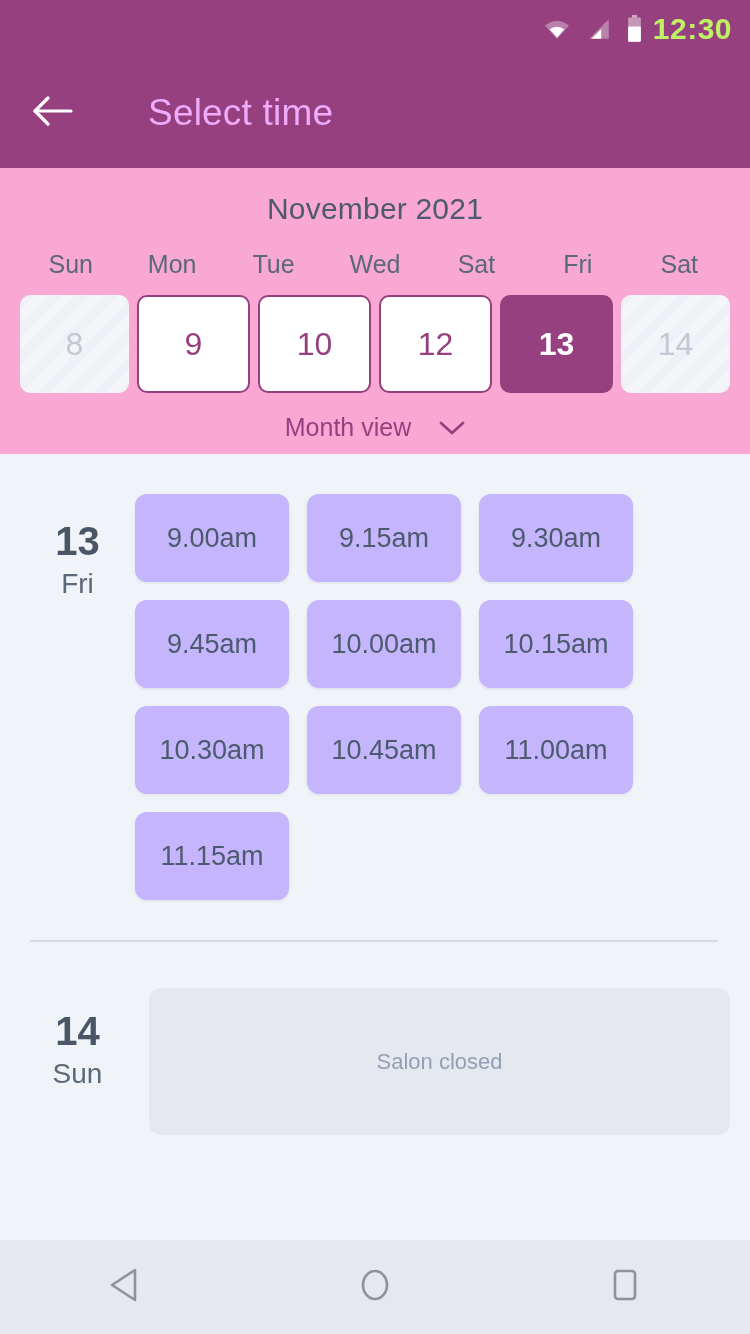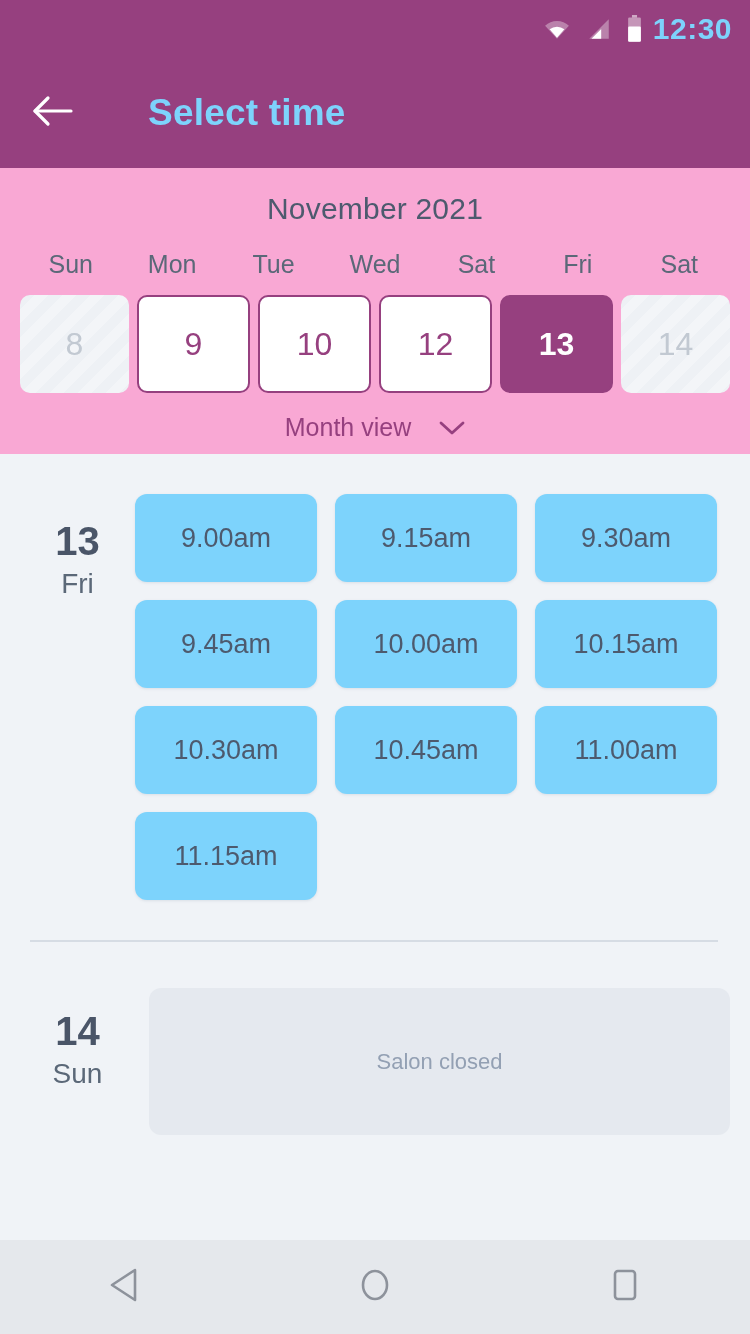--- a/index.html
+++ b/index.html
@@ -24,21 +24,21 @@
     justify-content: flex-end;
     padding-right: 18px;
     box-sizing: border-box;
   }
   .status-icons {
     display: flex;
     align-items: center;
     gap: 14px;
   }
   .status-clock {
-    color: #7dd3fc;
+    color: #bef264;
     font-size: 30px;
     font-weight: bold;
     letter-spacing: 0.5px;
     margin-left: 10px;
   }
   .icon-wifi { width: 30px; height: 26px; display:block; }
   .icon-signal { width: 26px; height: 26px; display:block; }
   .icon-battery { width: 17px; height: 28px; display:block; }
 
   
@@ -53,23 +53,23 @@
   .back-btn {
     width: 46px;
     height: 46px;
     display: flex;
     align-items: center;
     justify-content: center;
     cursor: pointer;
     flex: none;
   }
   .app-title {
-    color: #7dd3fc;
+    color: #f0abfc;
     font-size: 37px;
-    font-weight: bold;
+    font-weight: normal;
     margin-left: 72px;
     letter-spacing: 0.2px;
   }
 
   
   .calendar-panel {
     background: #f9a8d4;
     padding-top: 24px;
     padding-bottom: 12px;
   }
@@ -177,23 +177,23 @@
     margin-top: 6px;
   }
   .slot-grid {
     flex: 1;
     display: flex;
     flex-wrap: wrap;
     gap: 18px;
     padding-top: 26px;
   }
   .slot {
-    width: 182px;
+    width: 154px;
     height: 88px;
-    background: #7dd3fc;
+    background: #c4b5fd;
     border-radius: 12px;
     display: flex;
     align-items: center;
     justify-content: center;
     font-size: 27px;
     color: #4d5a6e;
     box-shadow: 0 1px 3px rgba(70,90,120,0.13);
     cursor: pointer;
     box-sizing: border-box;
   }

